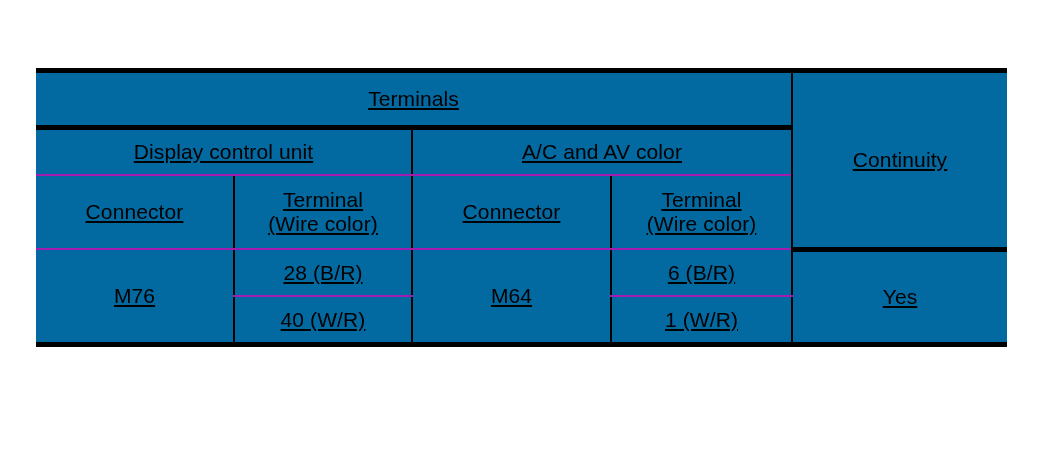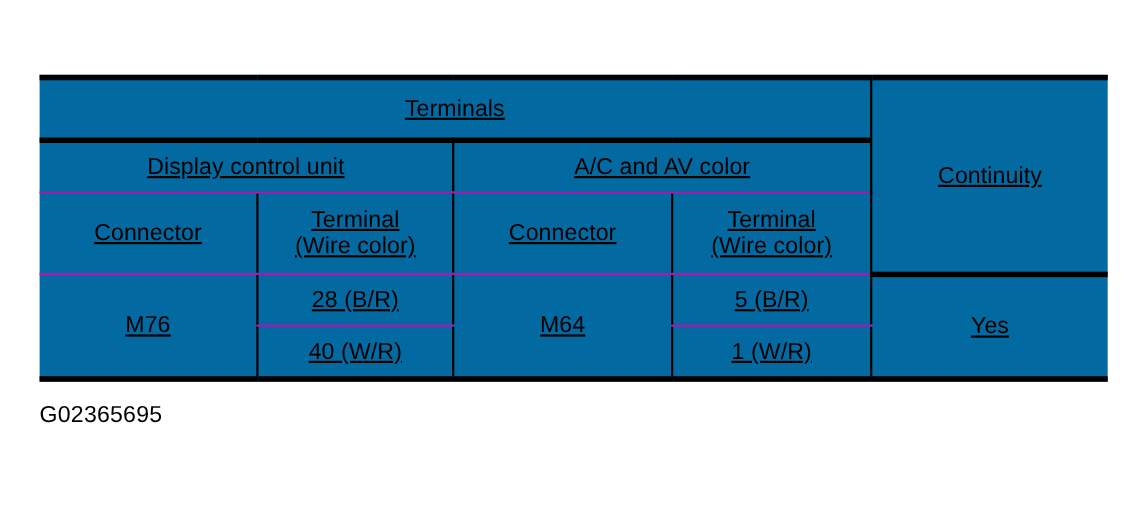--- a/index.html
+++ b/index.html
@@ -115,27 +115,26 @@
           <td class="rule-thin vl-left two-line">
             <span>Terminal</span><br>
             <span>(Wire color)</span>
           </td>
         </tr>
 
         <tr class="r-data">
           <td rowspan="2" class="rule-bottom">M76</td>
           <td class="rule-thin vl-left">28 (B/R)</td>
           <td rowspan="2" class="rule-bottom vl-left">M64</td>
-          <td class="rule-thin vl-left">5 (B/R)</td>
+          <td class="rule-thin vl-left">6 (B/R)</td>
           <td rowspan="2" class="rule-bottom vl-left">Yes</td>
         </tr>
 
         <tr class="r-data">
           <td class="rule-bottom vl-left">40 (W/R)</td>
           <td class="rule-bottom vl-left">1 (W/R)</td>
         </tr>
       </tbody>
     </table>
   </div>
 
-  <div class="caption">G02365695</div>
 
 </div>
 
 </body></html>

